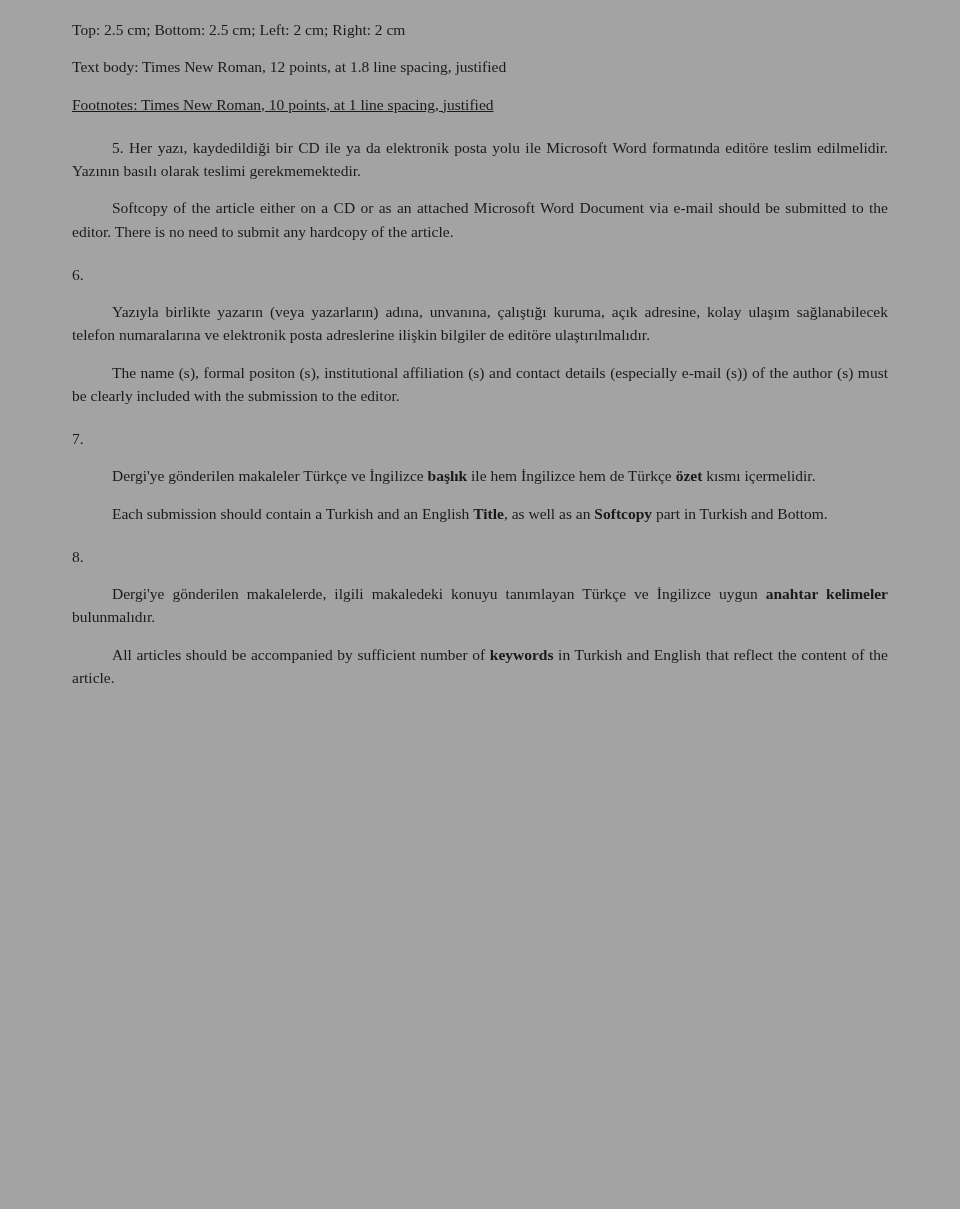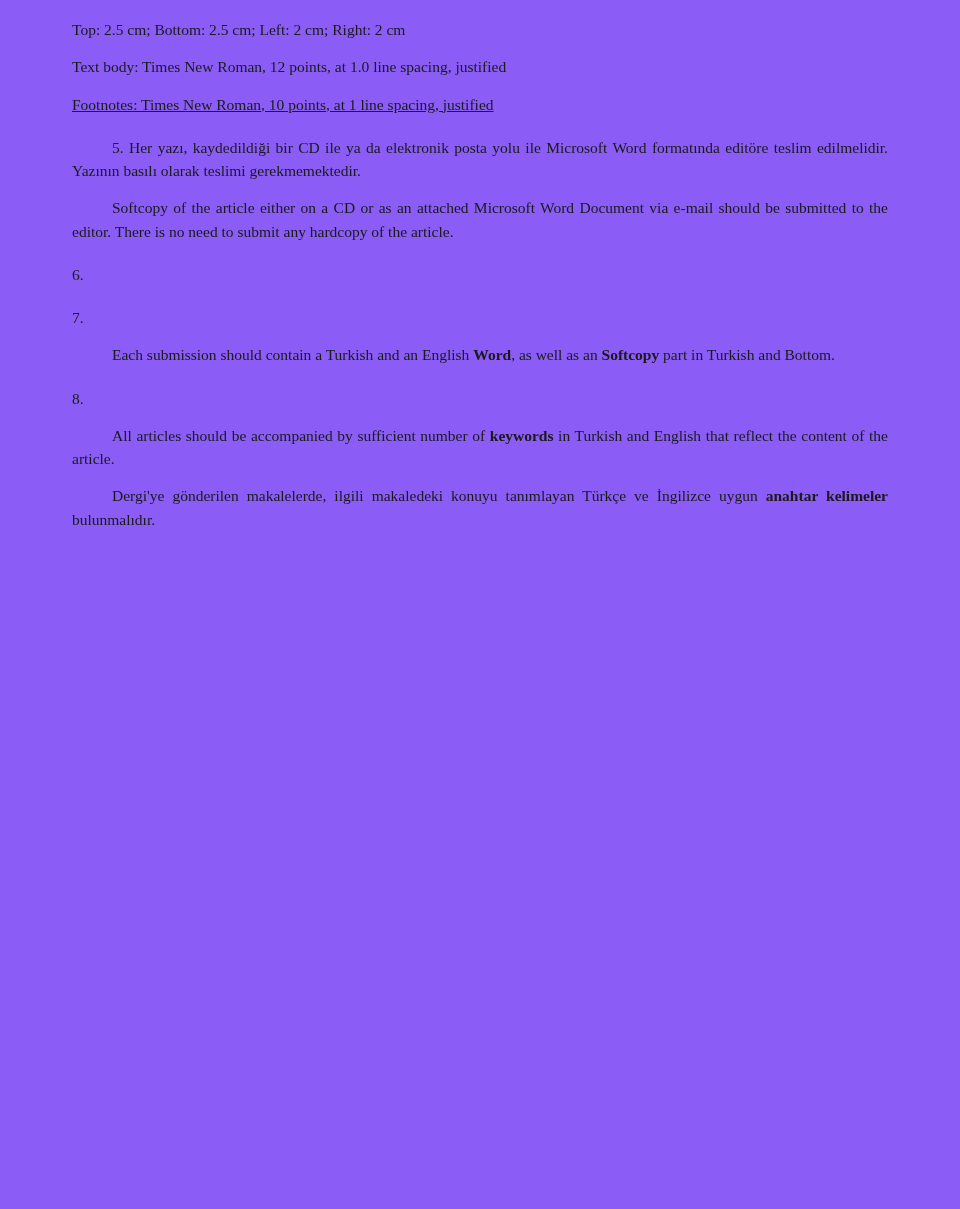--- a/index.html
+++ b/index.html
@@ -12,21 +12,21 @@
       background: #ffffff;
       font-family: 'Times New Roman', Times, serif;
       font-size: 15.5px;
       line-height: 1.5;
       color: #1a1a1a;
     }
 
     .page {
       width: 960px;
       min-height: 1209px;
-      background: #8b5cf6;
+      background: #a3a3a3;
       padding: 18px 72px 40px 72px;
     }
 
     .paragraph {
       margin-bottom: 14px;
       text-align: justify;
     }
 
     .paragraph-indent {
       text-indent: 40px;
@@ -45,48 +45,57 @@
   </style>
 </head>
 <body>
 
 <div class="page">
 
   <div class="paragraph">
     <span>Top: 2.5 cm; Bottom: 2.5 cm; Left: 2 cm; Right: 2 cm</span>
   </div>
   <div class="paragraph">
-    <span>Text body: Times New Roman, 12 points, at 1.0 line spacing, justified</span>
+    <span>Text body: Times New Roman, 12 points, at 1.8 line spacing, justified</span>
   </div>
   <div class="paragraph" style="margin-bottom: 20px; text-decoration: underline;">
     <span>Footnotes: Times New Roman, 10 points, at 1 line spacing, justified</span>
   </div>
 
   <div class="paragraph-indent">
     <span>5.</span>
     <span>Her yazı, kaydedildiği bir CD ile ya da elektronik posta yolu ile Microsoft Word formatında editöre teslim edilmelidir. Yazının basılı olarak teslimi gerekmemektedir.</span>
   </div>
   <div class="paragraph-indent">
     <span>Softcopy of the article either on a CD or as an attached Microsoft Word Document via e-mail should be submitted to the editor. There is no need to submit any hardcopy of the article.</span>
   </div>
 
   <div class="paragraph section-gap">
     <span>6.</span>
   </div>
+  <div class="paragraph-indent">
+    <span>Yazıyla birlikte yazarın (veya yazarların) adına, unvanına, çalıştığı kuruma, açık adresine, kolay ulaşım sağlanabilecek telefon numaralarına ve elektronik posta adreslerine ilişkin bilgiler de editöre ulaştırılmalıdır.</span>
+  </div>
+  <div class="paragraph-indent">
+    <span>The name (s), formal positon (s), institutional affiliation (s) and contact details (especially e-mail (s)) of the author (s) must be clearly included with the submission to the editor.</span>
+  </div>
 
   <div class="paragraph section-gap">
     <span>7.</span>
   </div>
   <div class="paragraph-indent">
-    <span>Each submission should contain a Turkish and an English </span><strong>Word</strong><span>, as well as an </span><strong>Softcopy</strong><span> part in Turkish and Bottom.</span>
+    <span>Dergi'ye gönderilen makaleler Türkçe ve İngilizce </span><strong>başlık</strong><span> ile hem İngilizce hem de Türkçe </span><strong>özet</strong><span> kısmı içermelidir.</span>
+  </div>
+  <div class="paragraph-indent">
+    <span>Each submission should contain a Turkish and an English </span><strong>Title</strong><span>, as well as an </span><strong>Softcopy</strong><span> part in Turkish and Bottom.</span>
   </div>
 
   <div class="paragraph section-gap">
     <span>8.</span>
   </div>
   <div class="paragraph-indent">
-    <span>All articles should be accompanied by sufficient number of </span><strong>keywords</strong><span> in Turkish and English that reflect the content of the article.</span>
+    <span>Dergi'ye gönderilen makalelerde, ilgili makaledeki konuyu tanımlayan Türkçe ve İngilizce uygun </span><strong>anahtar kelimeler</strong><span> bulunmalıdır.</span>
   </div>
   <div class="paragraph-indent">
-    <span>Dergi'ye gönderilen makalelerde, ilgili makaledeki konuyu tanımlayan Türkçe ve İngilizce uygun </span><strong>anahtar kelimeler</strong><span> bulunmalıdır.</span>
+    <span>All articles should be accompanied by sufficient number of </span><strong>keywords</strong><span> in Turkish and English that reflect the content of the article.</span>
   </div>
 
 </div>
 
 </body></html>

